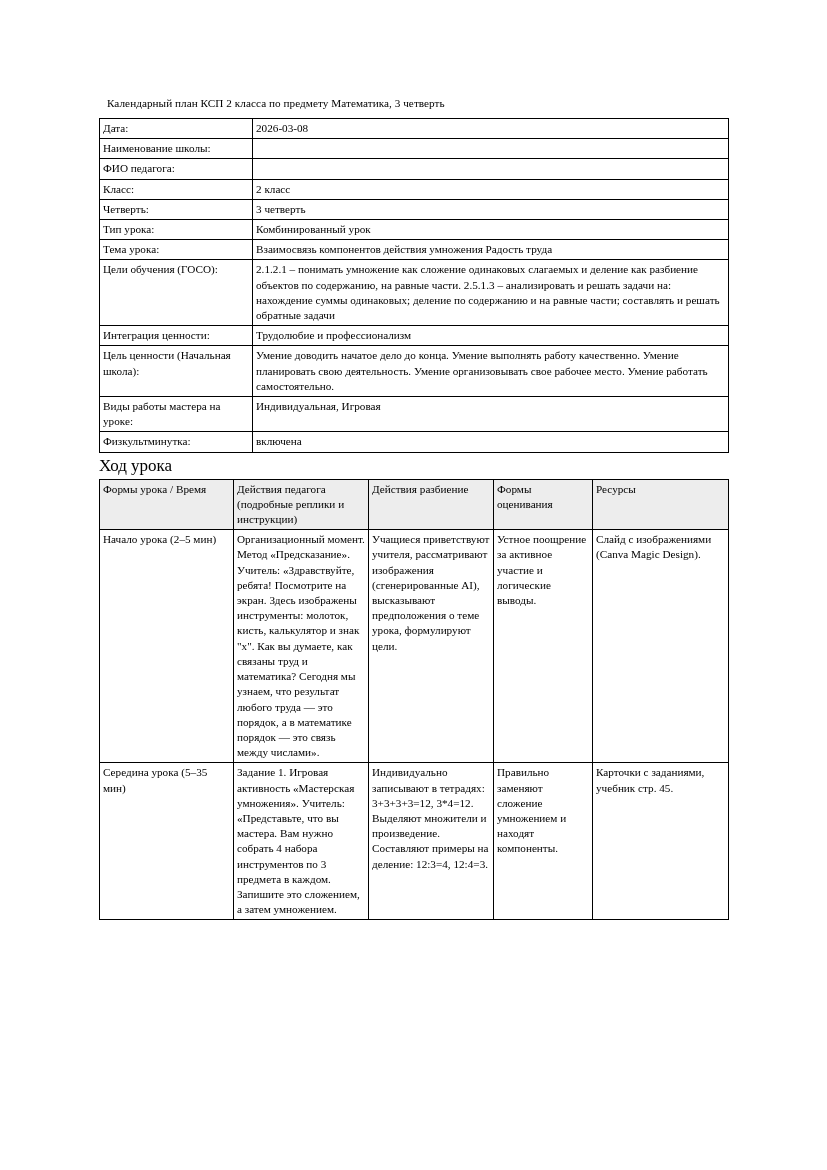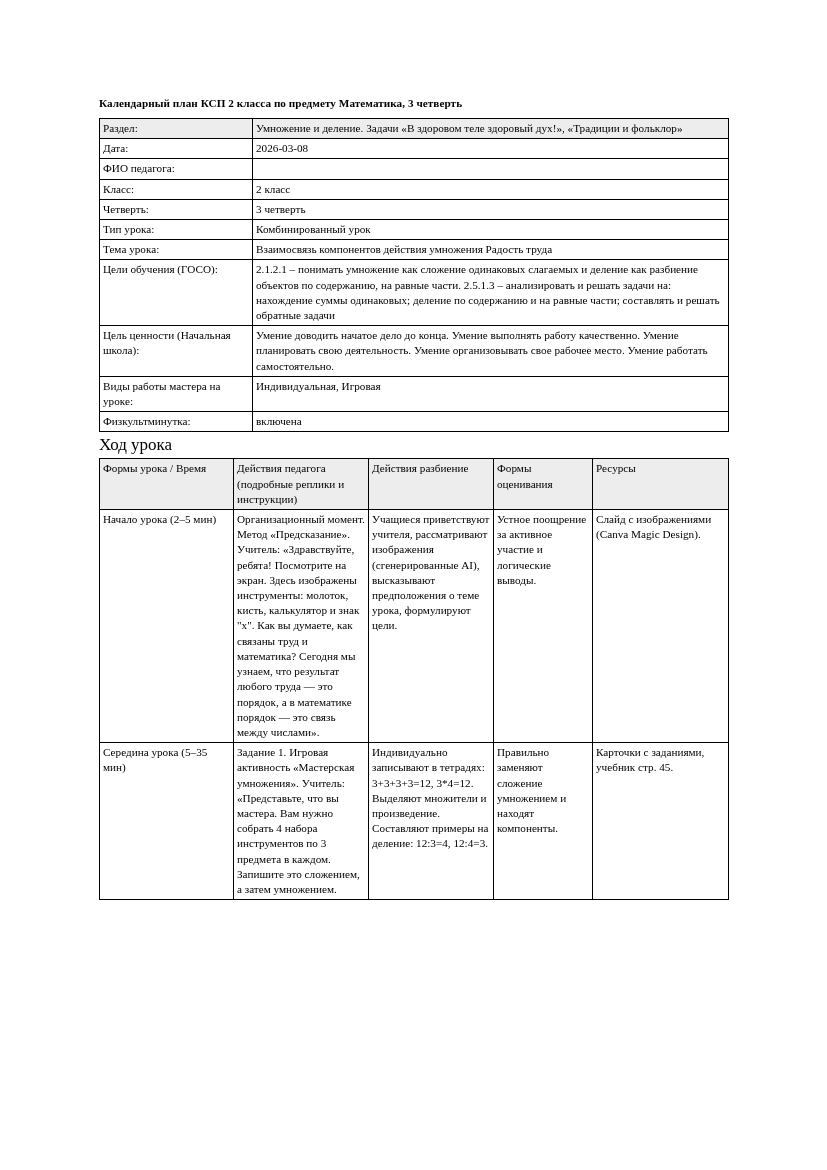--- a/index.html
+++ b/index.html
@@ -25,22 +25,22 @@
   }
   .content {
     position: absolute;
     left: 99px;
     top: 96px;
     width: 629px;
   }
   .doc-title {
     font-size: 11.2px;
     line-height: 15px;
-    margin: 0 0 7px 0;
-    font-weight: bold;
+    margin: 0 0 7px 8px;
+    font-weight: normal;
     letter-spacing: 0.05px;
   }
   .section-label {
     font-size: 17px;
     line-height: 15px;
     margin: 5px 0 6px 0;
   }
   table.doc-table {
     border-collapse: collapse;
     width: 629px;
@@ -82,26 +82,26 @@
 
     <p class="doc-title">Календарный план КСП 2 класса по предмету Математика, 3 четверть</p>
 
     <table class="doc-table info-table">
       <colgroup>
           <col class="c1">
           <col class="c2">
         </colgroup>
       <tbody>
         <tr>
-          <td class="shaded">Раздел:</td>
-          <td class="shaded">Умножение и деление. Задачи «В здоровом теле здоровый дух!», «Традиции и фольклор»</td>
+          <td>Дата:</td>
+          <td>2026-03-08</td>
         </tr>
         <tr>
-          <td>Дата:</td>
-          <td>2026-03-08</td>
+          <td>Наименование школы:</td>
+          <td class="cell-empty">&nbsp;</td>
         </tr>
         <tr>
           <td>ФИО педагога:</td>
           <td class="cell-empty">&nbsp;</td>
         </tr>
         <tr>
           <td>Класс:</td>
           <td>2 класс</td>
         </tr>
         <tr>
@@ -112,20 +112,24 @@
           <td>Тип урока:</td>
           <td>Комбинированный урок</td>
         </tr>
         <tr>
           <td>Тема урока:</td>
           <td>Взаимосвязь компонентов действия умножения Радость труда</td>
         </tr>
         <tr>
           <td>Цели обучения (ГОСО):</td>
           <td>2.1.2.1 – понимать умножение как сложение одинаковых слагаемых и деление как разбиение объектов по содержанию, на равные части. 2.5.1.3 – анализировать и решать задачи на: нахождение суммы одинаковых; деление по содержанию и на равные части; составлять и решать обратные задачи</td>
+        </tr>
+        <tr>
+          <td>Интеграция ценности:</td>
+          <td>Трудолюбие и профессионализм</td>
         </tr>
         <tr>
           <td>Цель ценности (Начальная школа):</td>
           <td>Умение доводить начатое дело до конца. Умение выполнять работу качественно. Умение планировать свою деятельность. Умение организовывать свое рабочее место. Умение работать самостоятельно.</td>
         </tr>
         <tr>
           <td>Виды работы мастера на уроке:</td>
           <td>Индивидуальная, Игровая</td>
         </tr>
         <tr>

